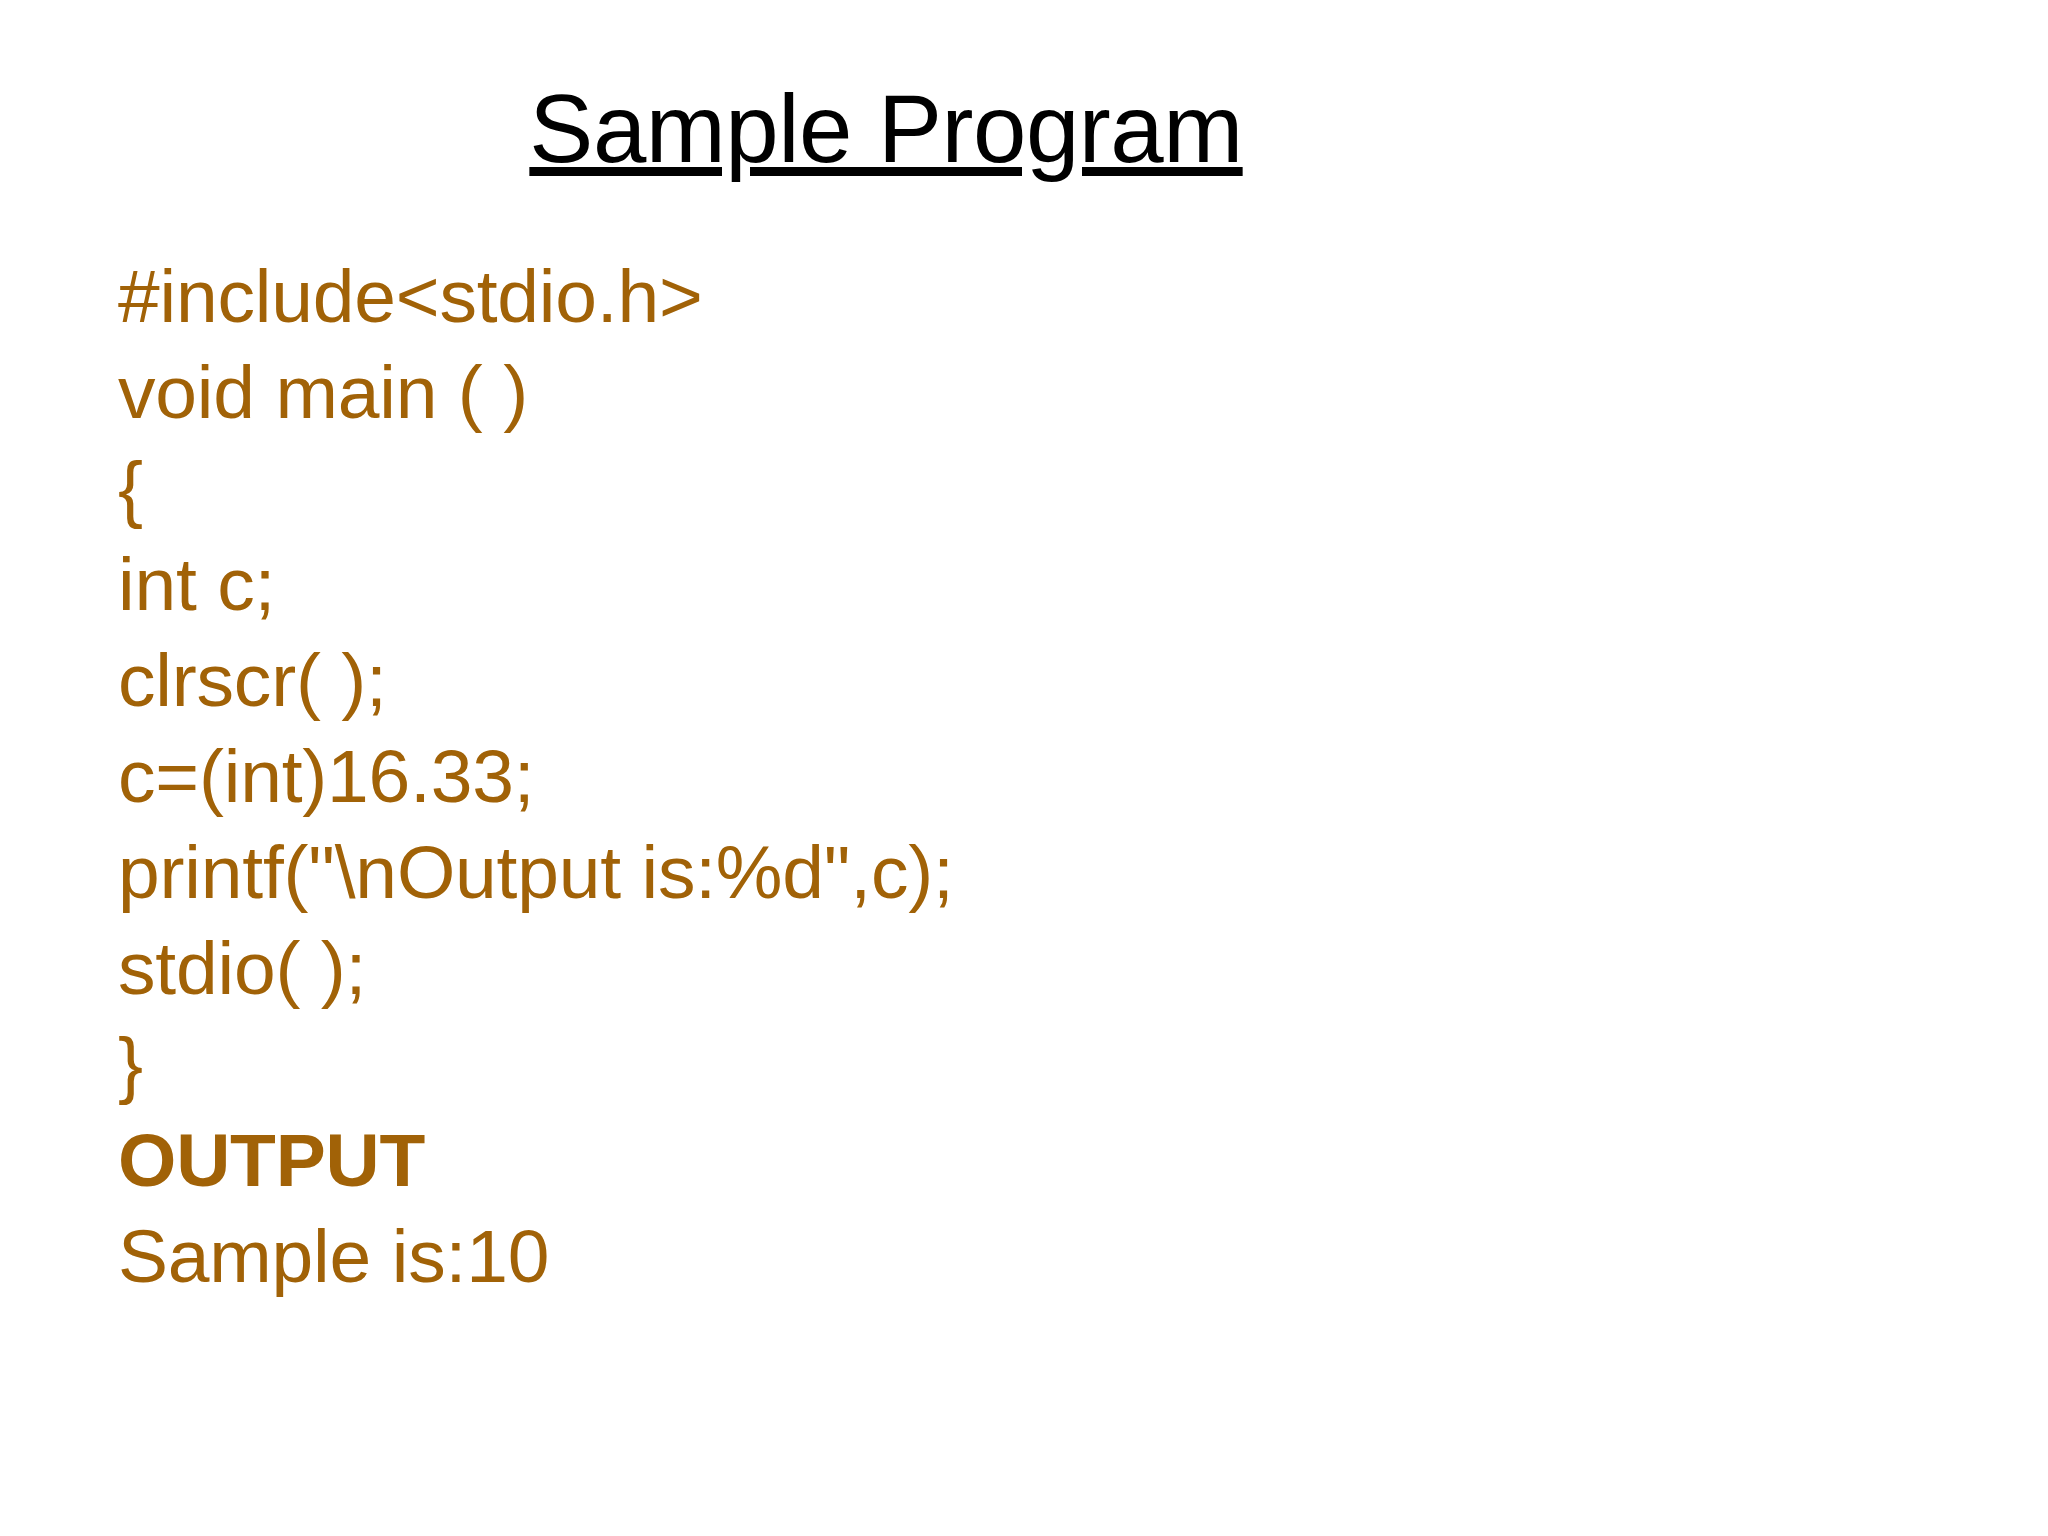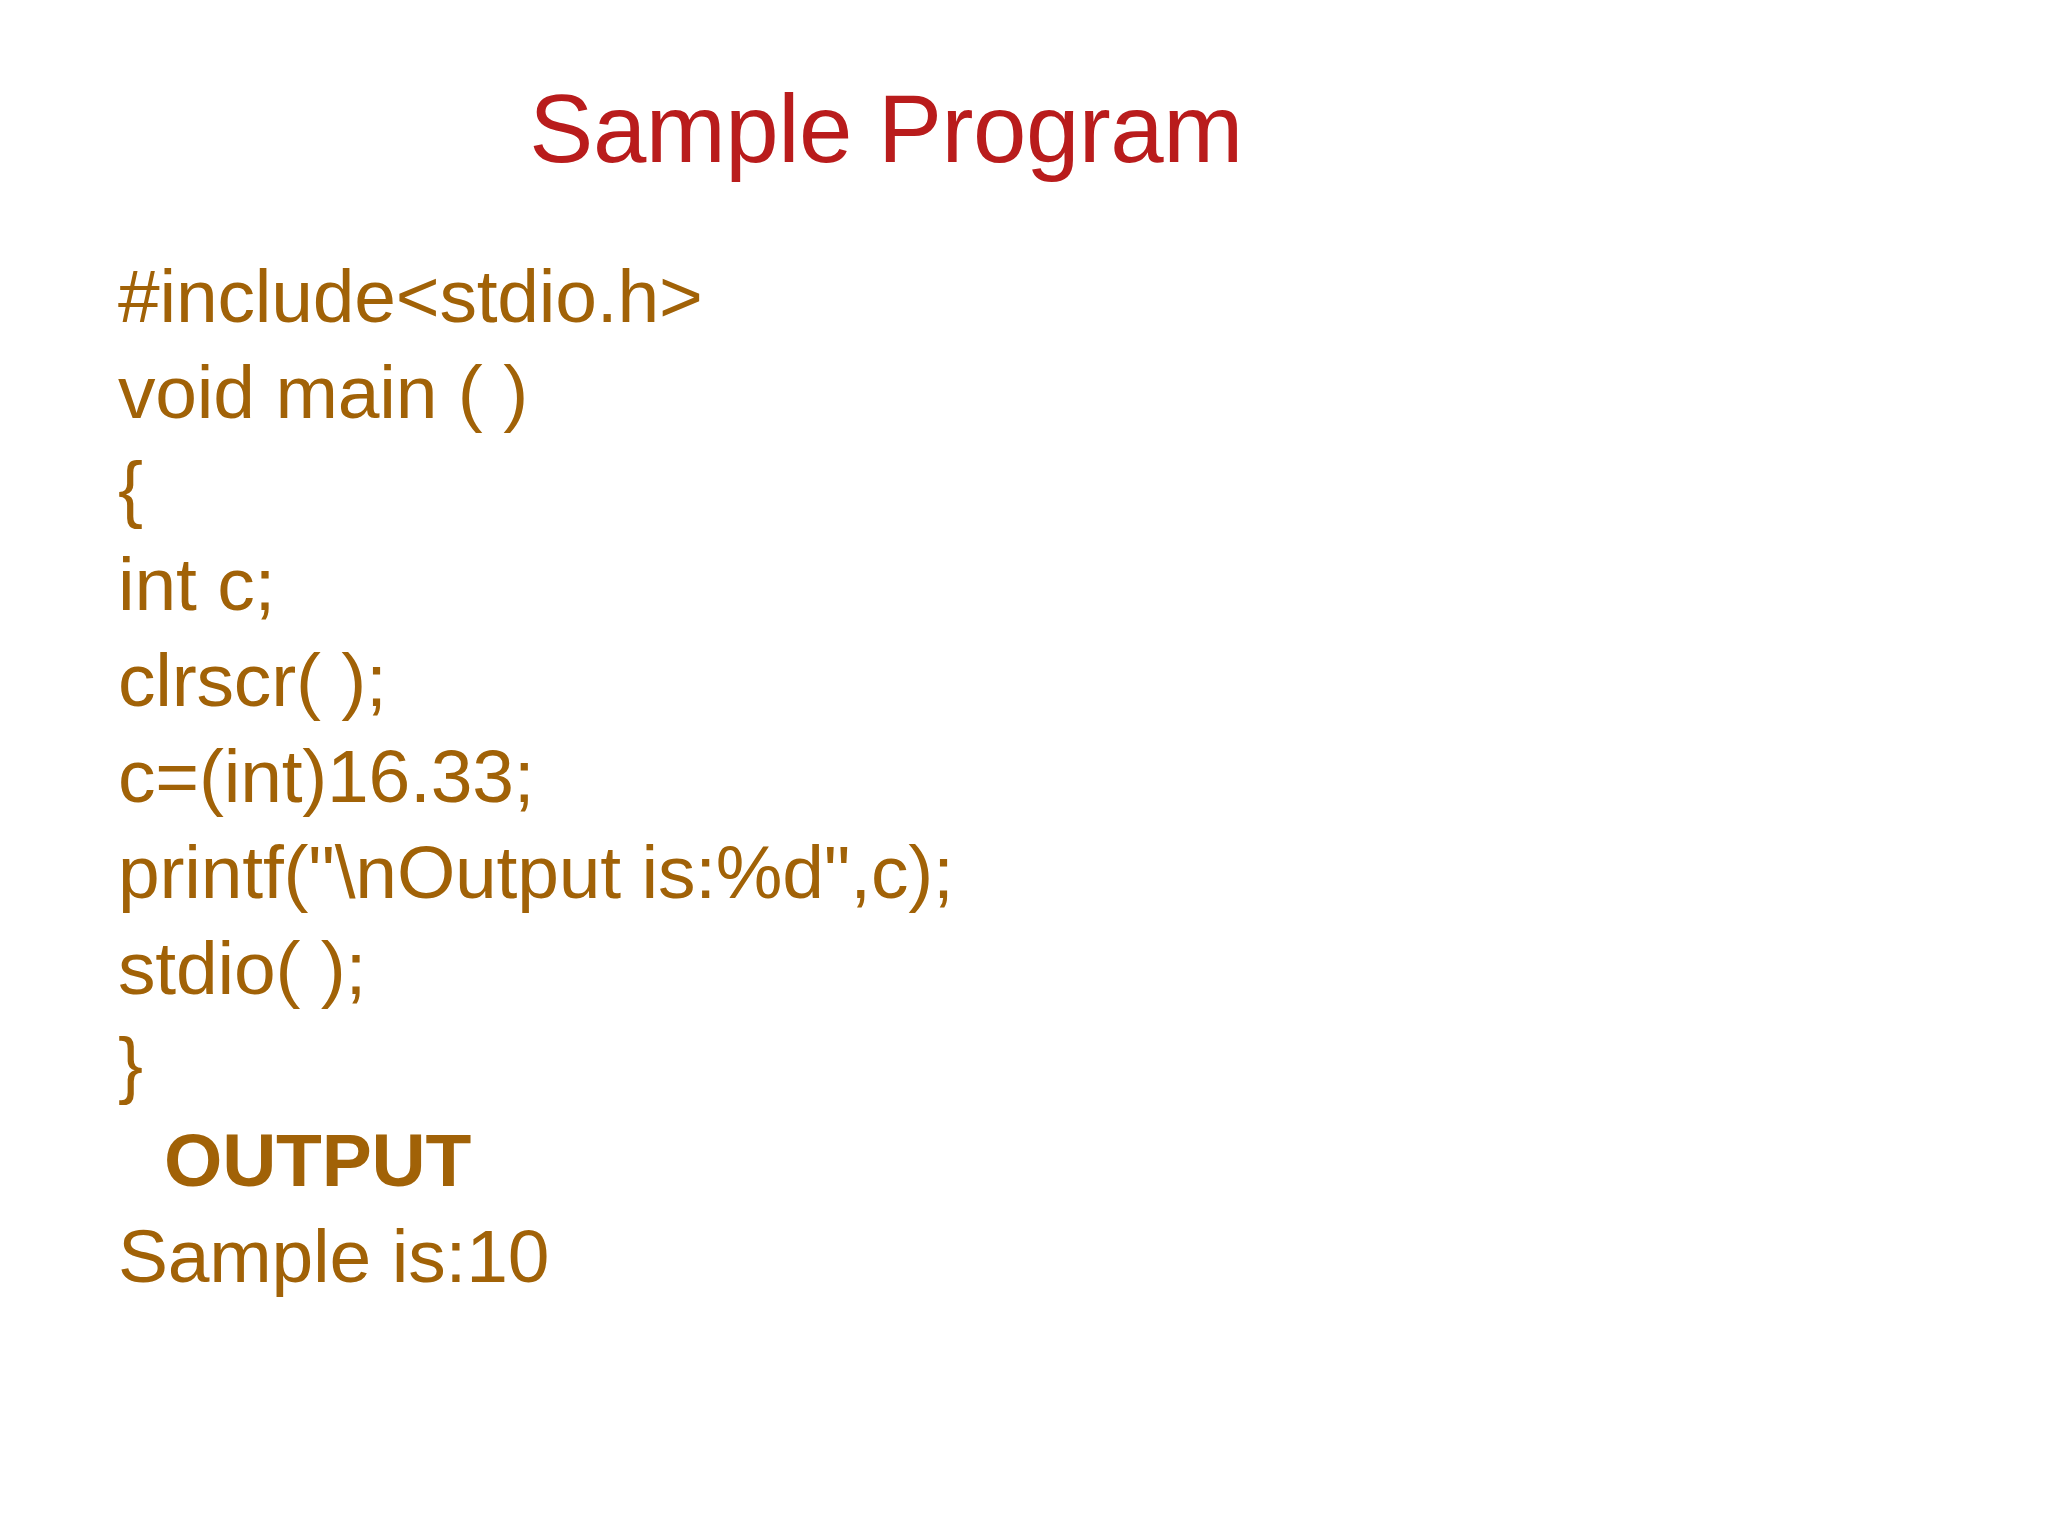--- a/index.html
+++ b/index.html
@@ -23,40 +23,40 @@
   .slide-title {
     position: absolute;
     top: 78px;
     left: 0;
     width: 1772px;
     text-align: center;
     font-size: 96px;
     line-height: 1.06;
     font-weight: normal;
     letter-spacing: -0.5px;
-    color: #b91c1c;
+    color: #000000;
     white-space: pre;
+    text-decoration: underline;
   }
   .code-body {
     position: absolute;
     top: 248px;
     left: 118px;
     width: 1860px;
   }
   .code-line {
     font-size: 75px;
     line-height: 96px;
     font-weight: normal;
     color: #a16207;
     white-space: pre;
     letter-spacing: -0.2px;
   }
   .code-line.bold {
     font-weight: bold;
-    margin-left: 46px;
   }
 </style>
 </head>
 <body>
 
 <div class="slide">
 
   <div class="slide-title">Sample Program</div>
 
   <div class="code-body">

